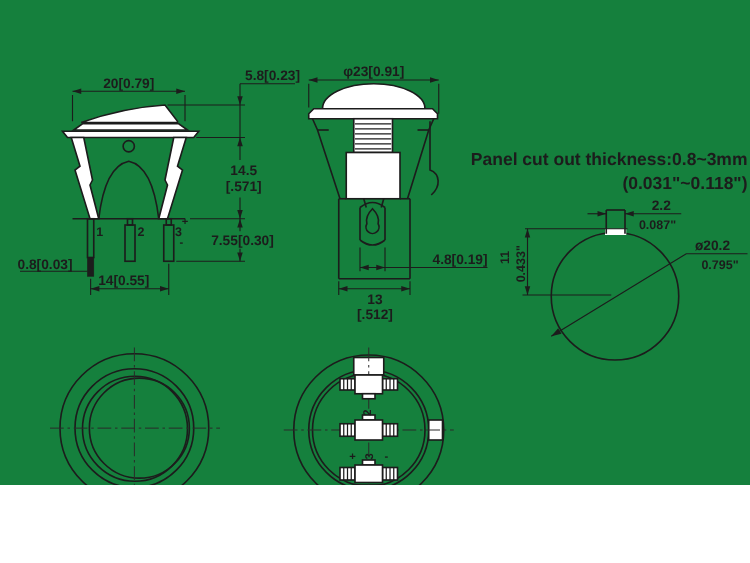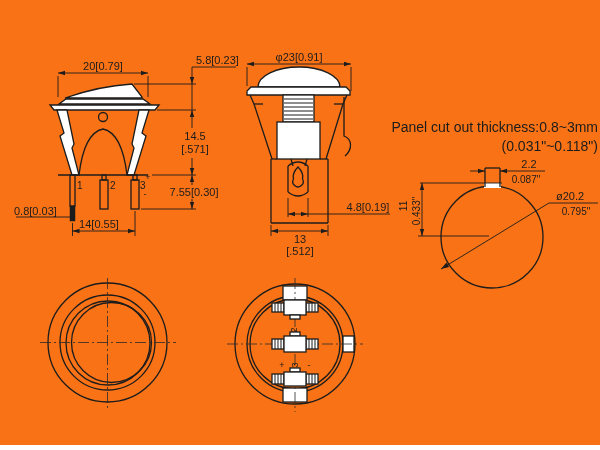--- a/index.html
+++ b/index.html
@@ -1,17 +1,17 @@
 <!DOCTYPE html>
 <html><head>
 <meta charset="utf-8">
 <style>
   html,body{margin:0;padding:0;background:#fff;}
-  .stage{width:600px;height:445px;background:#f97316;position:relative;overflow:hidden;
-         font-family:"Liberation Sans", sans-serif;}
+  .stage{width:600px;height:388px;background:#15803d;position:relative;overflow:hidden;
+         font-family:"Liberation Sans", sans-serif;font-weight:bold;}
   svg{display:block;}
   .ol{fill:#ffffff;stroke:#1c1c1c;stroke-width:1.3;stroke-linejoin:miter;}
   .oln{fill:none;stroke:#1c1c1c;stroke-width:1.3;stroke-linejoin:miter;}
   .thin{fill:none;stroke:#1c1c1c;stroke-width:1;}
   .dim{fill:none;stroke:#1c1c1c;stroke-width:0.9;}
   .cl{fill:none;stroke:#2a2a2a;stroke-width:0.8;stroke-dasharray:11 3 2 3;}
   .ah{fill:#1c1c1c;stroke:none;}
   .blk{fill:#1c1c1c;stroke:#1c1c1c;stroke-width:0.5;}
   text{fill:#1c1c1c;font-family:"Liberation Sans", sans-serif;}
   .t11{font-size:11px;}

